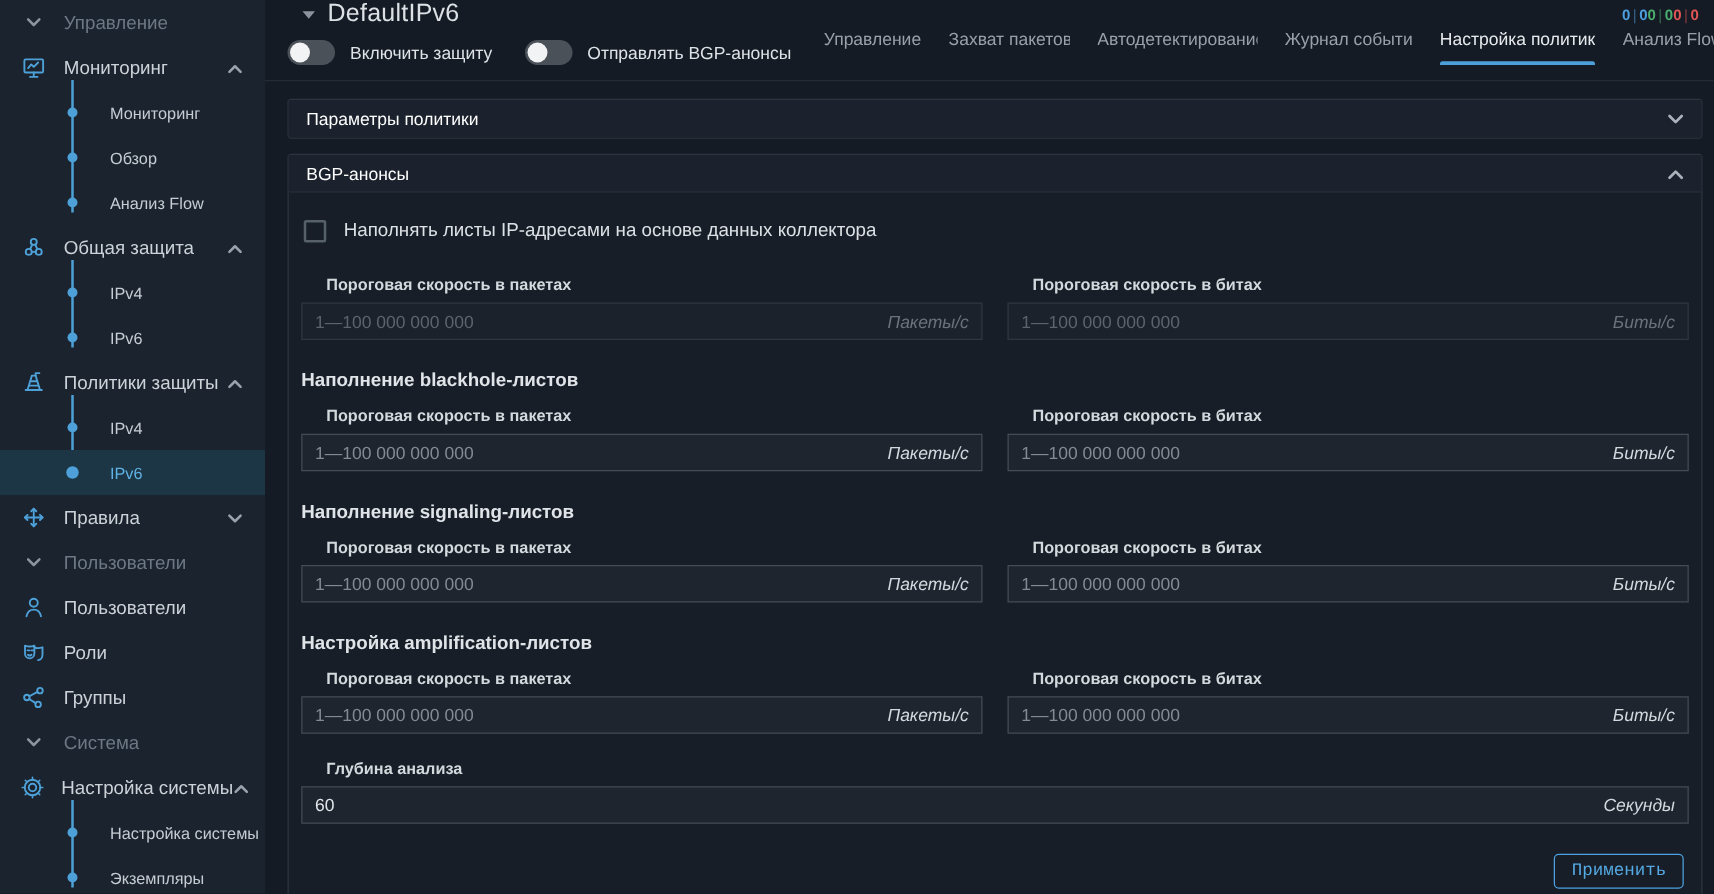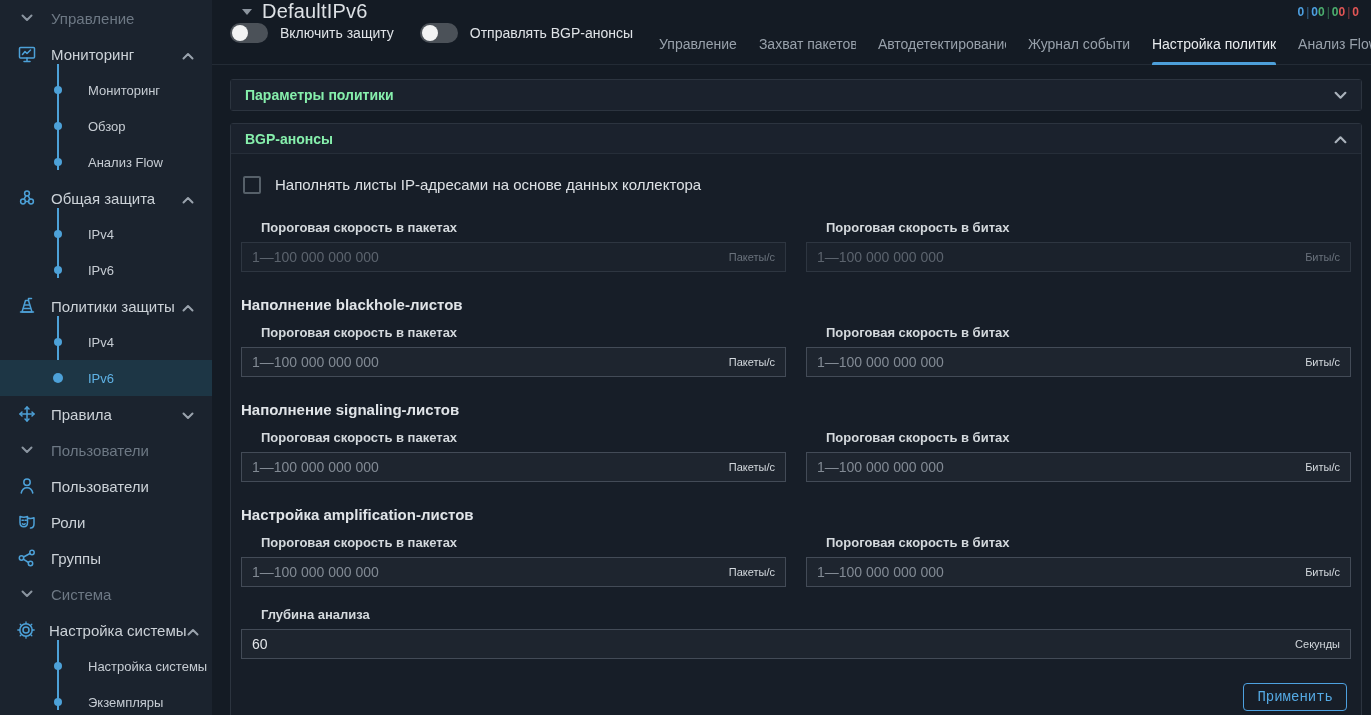--- a/index.html
+++ b/index.html
@@ -58,21 +58,21 @@
     border-top:6px solid #8b949e;
   }
   .page-title { font-size:20px; font-weight:500; color:#dde1e5; letter-spacing:.2px; }
   .counters { margin-left:auto; display:flex; font-size:12px; font-weight:700; }
   .cgroup span.sep { opacity:.55; padding:0 2px; font-weight:400; }
   .c-blue { color:#4d9fe0; }
   .c-green { color:#4cae6e; }
   .c-red  { color:#e05555; }
 
   .toolbar {
-    height:42px; display:flex; align-items:flex-start;
+    height:42px; display:flex; align-items:flex-end;
     padding:0 16px 12px 18px;
     border-bottom:1px solid #232b35;
   }
   .toggle-wrap { display:flex; align-items:center; margin-right:26px; cursor:pointer; }
   .toggle {
     width:38px; height:20px; border-radius:10px; background:#4b5158;
     position:relative; margin-right:12px;
   }
   .toggle .knob {
     position:absolute; left:2px; top:2px; width:16px; height:16px;
@@ -94,21 +94,21 @@
   }
 
   .content { padding:14px 9px 0 18px; flex:1; }
   .panel {
     border:1px solid #2c343f; border-radius:3px; background:#171e28;
     margin-bottom:12px;
   }
   .panel-header {
     height:30px; display:flex; align-items:center;
     background:#1b222d; padding:0 14px; cursor:pointer;
-    font-size:14px; color:#86efac;font-weight:bold;
+    font-size:14px; color:#ffffff;
   }
   .panel.open .panel-header { border-bottom:1px solid #262e39; }
   .panel-header .chev { margin-left:auto; color:#aab2bb; }
 
   .panel-body { padding:22px 10px 10px 10px; }
   .checkbox-row { display:flex; margin:0 0 26px 2px; cursor:pointer; }
   .checkbox {
     width:18px; height:18px; border:2px solid #566069; border-radius:2px;
     margin-right:14px; background:transparent;
   }
@@ -120,21 +120,21 @@
     height:30px; display:flex; align-items:center;
     background:#1e252f; border:1px solid #434b57; border-radius:0;
     padding:0 10px;
   }
   .inputbox input {
     flex:1; background:transparent; border:none; outline:none;
     color:#e2e5e9; font-size:14px; font-family:"Liberation Sans", sans-serif;
     min-width:0;
   }
   .inputbox input::placeholder { color:#828a94; opacity:1; }
-  .inputbox .suffix { font-size:11px; color:#d3d8dd; margin-left:10px; white-space:nowrap; }
+  .inputbox .suffix { font-size:14px; color:#d3d8dd; margin-left:10px; white-space:nowrap;font-style:italic; }
   .row-disabled .inputbox { border-color:#2e3641; background:#1b222c; }
   .row-disabled .inputbox input::placeholder { color:#5b636d; }
   .row-disabled .inputbox .suffix { color:#6a727c; }
 
   .section-title { font-size:15px; font-weight:700; color:#e0e4e8; margin:24px 0 12px 0; }
   .first-gap { margin-bottom:2px; }
 
   .depth-field { margin-top:20px; }
   .apply-row { display:flex; justify-content:flex-end; margin:24px 4px 10px 0; }
   .apply-btn {

